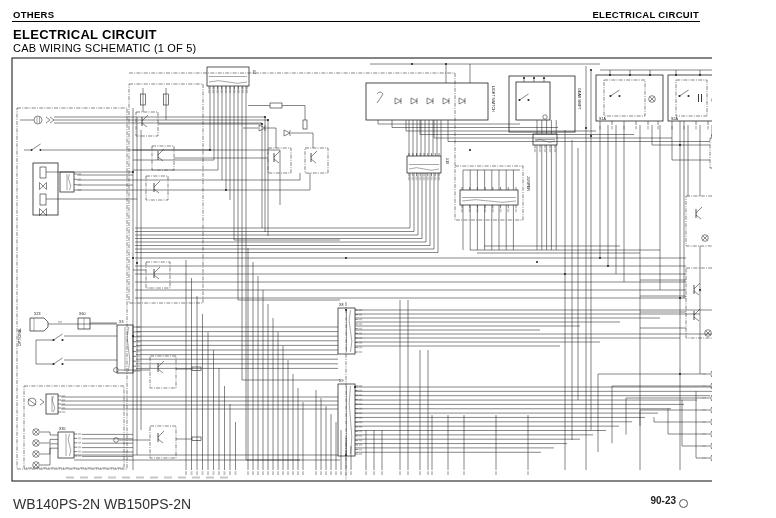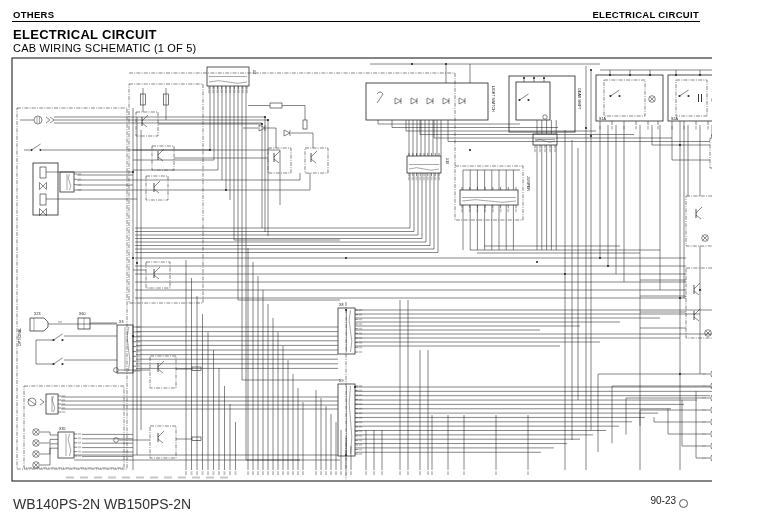--- a/index.html
+++ b/index.html
@@ -4,21 +4,21 @@
 <style>
   html,body{margin:0;padding:0;background:#fff;}
   .page{position:relative;width:712px;height:518px;background:#fff;overflow:hidden;
         font-family:"Liberation Sans",sans-serif;color:#000;}
   .hdr-left{position:absolute;left:13px;top:9px;font-size:9.5px;font-weight:bold;letter-spacing:.3px;}
   .hdr-right{position:absolute;right:13px;top:9px;font-size:9.5px;font-weight:bold;letter-spacing:.3px;}
   .hdr-rule{position:absolute;left:12px;right:12px;top:21px;border-bottom:1.4px solid #000;}
   .title{position:absolute;left:13px;top:27px;font-size:13px;font-weight:bold;letter-spacing:.3px;}
   .subtitle{position:absolute;left:13px;top:42px;font-size:11px;font-weight:normal;letter-spacing:.2px;}
   .f-left{position:absolute;left:13px;top:496px;font-size:14px;color:#333;}
-  .f-right{position:absolute;right:36px;top:495px;font-size:10px;color:#222;}
+  .f-right{position:absolute;right:36px;top:495px;font-size:10px;color:#222;font-weight:bold;}
   .rev{position:absolute;right:24px;top:499px;width:7px;height:7px;border:1px solid #555;border-radius:50%;}
   svg#schematic{position:absolute;left:0;top:0;}
   svg text{font-family:"Liberation Sans",sans-serif;fill:#111;}
 </style>
 </head>
 <body>
 
 <div class="page">
   <div class="hdr-left">OTHERS</div>
   <div class="hdr-right">ELECTRICAL CIRCUIT</div>

